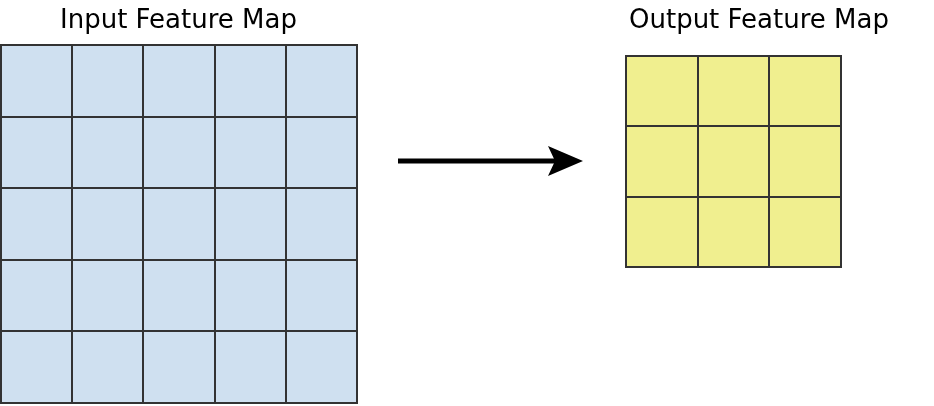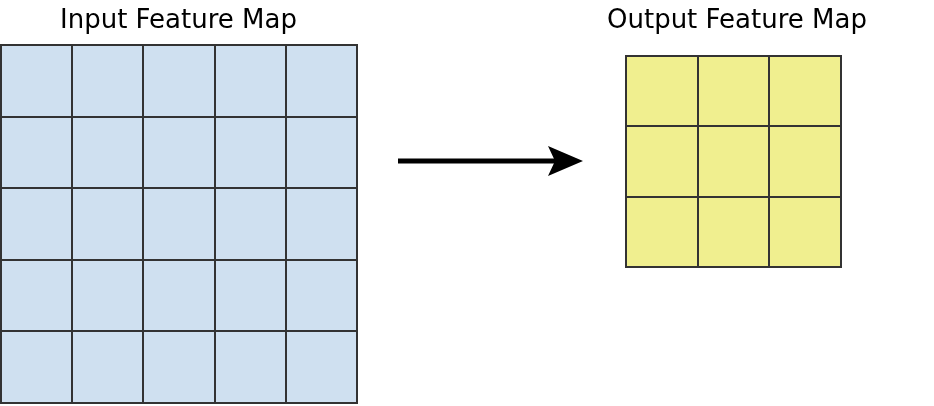--- a/index.html
+++ b/index.html
@@ -27,21 +27,21 @@
     text-align: center;
     white-space: nowrap;
     letter-spacing: 0px;
   }
   #input-title {
     left: 0px;
     top: 4px;
     width: 357px;
   }
   #output-title {
-    left: 607px;
+    left: 629px;
     top: 4px;
     width: 217px;
   }
 
   .grid {
     position: absolute;
     display: grid;
     box-sizing: border-box;
     border-top: 2px solid #333333;
     border-left: 2px solid #333333;

